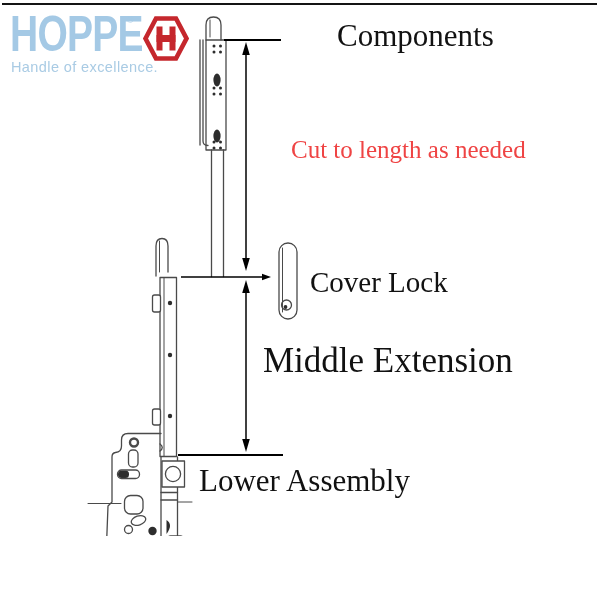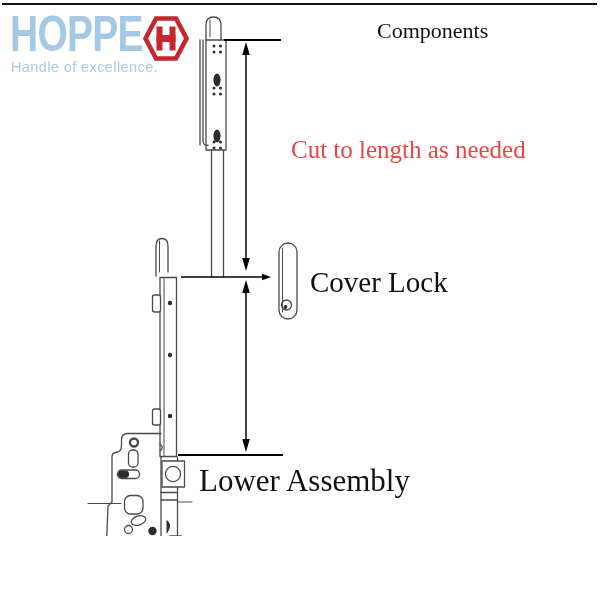--- a/index.html
+++ b/index.html
@@ -24,21 +24,21 @@
   .part .fill-dark{fill:#2d2d2d;stroke:none;}
   .part .fill-white{fill:#ffffff;}
   .thin{stroke-width:1;}
   .dims{stroke:#000;stroke-width:1.5;fill:none;}
   .dims .head{fill:#000;stroke:none;}
   .dims .ref{stroke-width:2.1;}
   .dims .ref-mid{stroke-width:1.4;}
 
   
   .label{position:absolute;color:#111;white-space:nowrap;}
-  .lbl-components{left:337px;top:18px;font-size:22px;margin-left:40px;}
+  .lbl-components{left:337px;top:18px;font-size:31px;}
   .lbl-topshootbolt{left:296px;top:99px;font-size:38px;}
   .lbl-cutnote{left:291px;top:136px;font-size:25px;color:#ef4444;}
   .lbl-coverplate{left:310px;top:266px;font-size:29px;}
   .lbl-middleext{left:263px;top:341px;font-size:35px;}
   .lbl-lower{left:199px;top:463px;width:246px;font-size:31px;line-height:36px;
              text-align:left;white-space:normal;}
 </style>
 </head>
 <body>
 
@@ -144,17 +144,18 @@
       <line x1="246" y1="284" x2="246" y2="448"></line>
       <polygon class="head" points="246,280 242.2,293 249.8,293"></polygon>
       <polygon class="head" points="246,452 242.2,439 249.8,439"></polygon>
       <line class="ref" x1="178" y1="455" x2="283" y2="455"></line>
     </g>
   </svg>
 
   <div class="label lbl-components">Components</div>
   <div class="label lbl-cutnote">Cut to length as needed</div>
   <div class="label lbl-coverplate">Cover Lock</div>
+  <div class="label lbl-middleext">Middle Extension</div>
   <div class="label lbl-lower">
     <div>Lower Assembly</div>
   </div>
 
 </div>
 
 </body></html>

